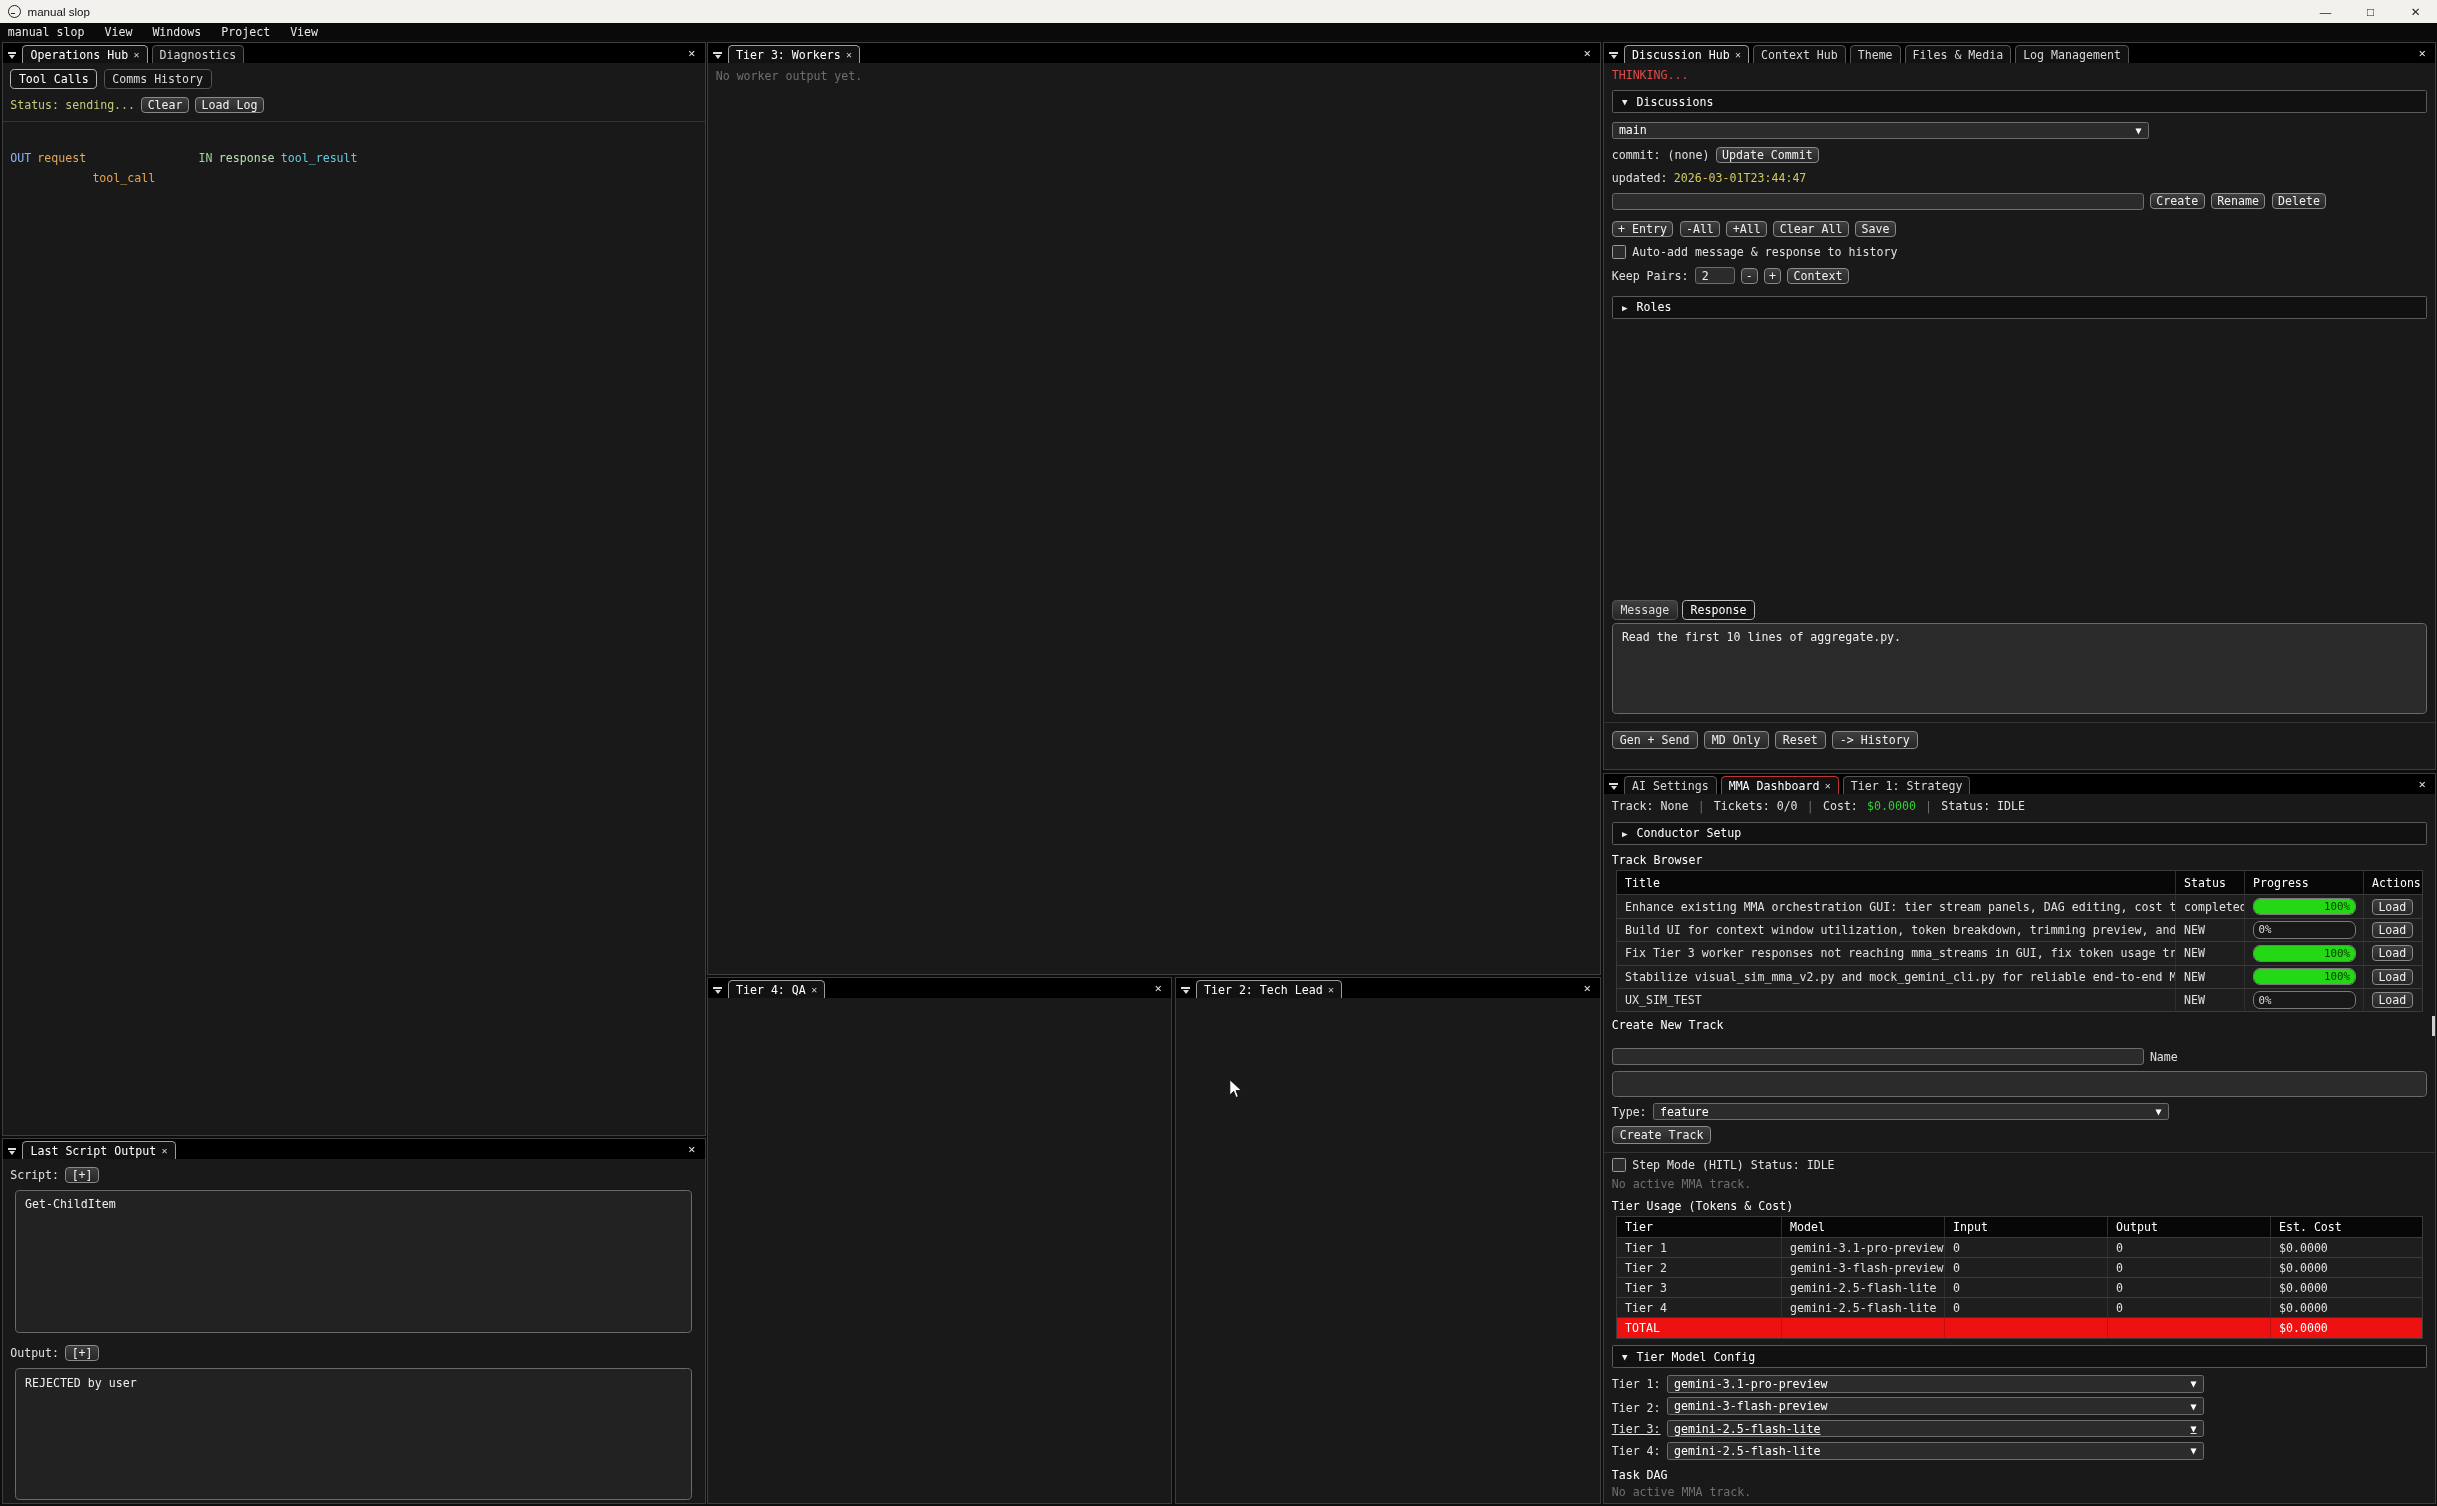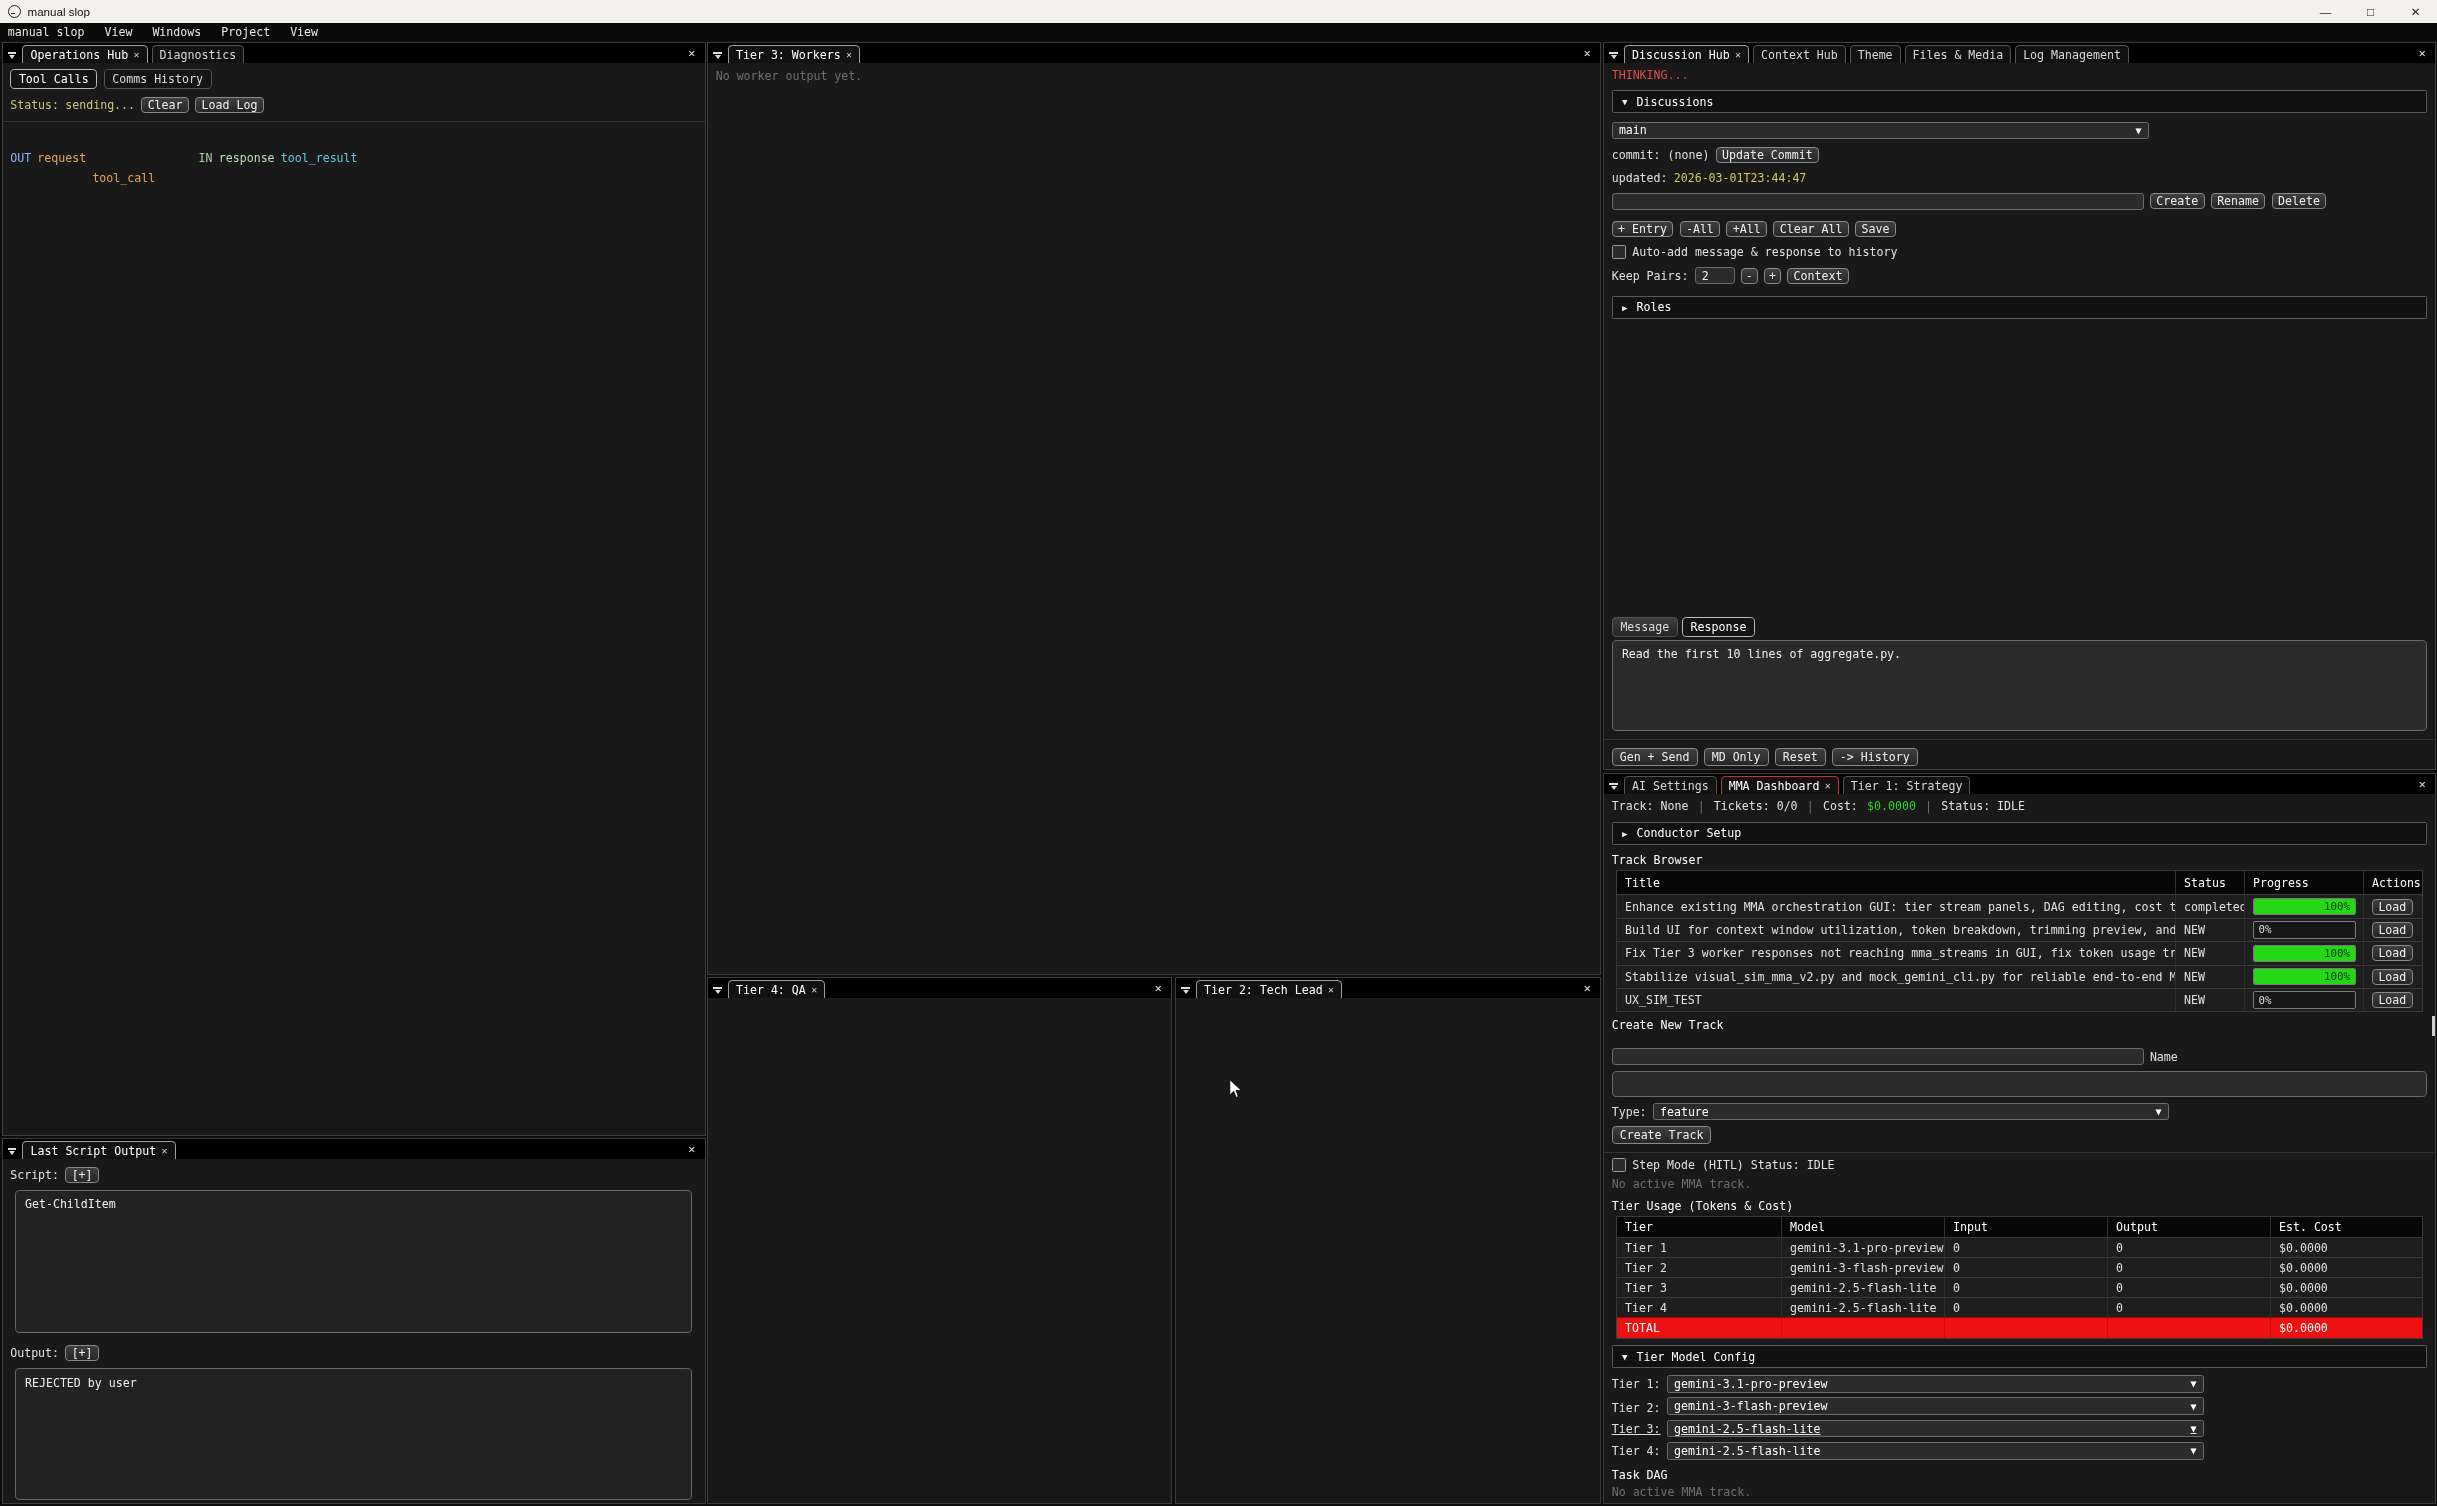--- a/index.html
+++ b/index.html
@@ -60,21 +60,21 @@
   .trow.head{background:#070707;height:23px;color:#fff;}
   .track-grid{grid-template-columns:558px 69px 119px 1fr;}
   .usage-grid{grid-template-columns:164px 163px 163px 163px 1fr;}
   .tcell{padding:0 7.7px;white-space:nowrap;overflow:hidden;border-left:0.8px solid #2f2f2f;height:100%;
          display:flex;align-items:center;}
   .tcell:first-child{border-left:none;}
   .trow.total{background:#ee1111;color:#fff;border-top:0.8px solid #a00;}
   .trow.total .tcell{border-left-color:#c01010;}
 
   .pbar{position:relative;width:106px;height:15.4px;background:#181818;border:0.8px solid #7a7a7a;
-        border-radius:2px;overflow:hidden;}
+        border-radius:7px;overflow:hidden;}
   .pfill{height:100%;background:#24d816;width:0;}
   .ptext{position:absolute;inset:0;display:flex;align-items:center;padding:0 4.6px;font-size:10.8px;}
   .pbar.full .ptext{justify-content:flex-end;color:#053a00;}
   .pbar.empty .ptext{justify-content:flex-start;color:#ddd;}
 
   .subtab{height:17.7px;display:inline-flex;align-items:center;padding:0 7.7px;border:0.8px solid #555;
           border-radius:4.6px;background:#141414;color:#ddd;}
   .subtab.sel{border-color:#bbb;color:#fff;}
   .subtab.btnlike{background:linear-gradient(#3f3f3f,#262626);}
 
@@ -295,21 +295,21 @@
     <div class="spacer"></div>
 
     <div class="row" style="margin-bottom:0;gap:3.9px;">
       <div class="subtab btnlike">Message</div>
       <div class="subtab sel">Response</div>
     </div>
     <div class="boxarea" style="height:91px;margin:3.1px 7.7px;background:#2a2a2a;">
       <span>Read the first 10 lines of aggregate.py.</span>
     </div>
     <div class="sep"></div>
-    <div class="row" style="margin-bottom:3px;">
+    <div class="row" style="margin-bottom:20px;">
       <button class="btn">Gen + Send</button>
       <button class="btn">MD Only</button>
       <button class="btn">Reset</button>
       <button class="btn">-&gt; History</button>
     </div>
   </div>
 
   <div class="panel" style="left:1603px;top:773px;width:833px;height:731px;">
     <div class="tabbar">
       <div class="dock">

